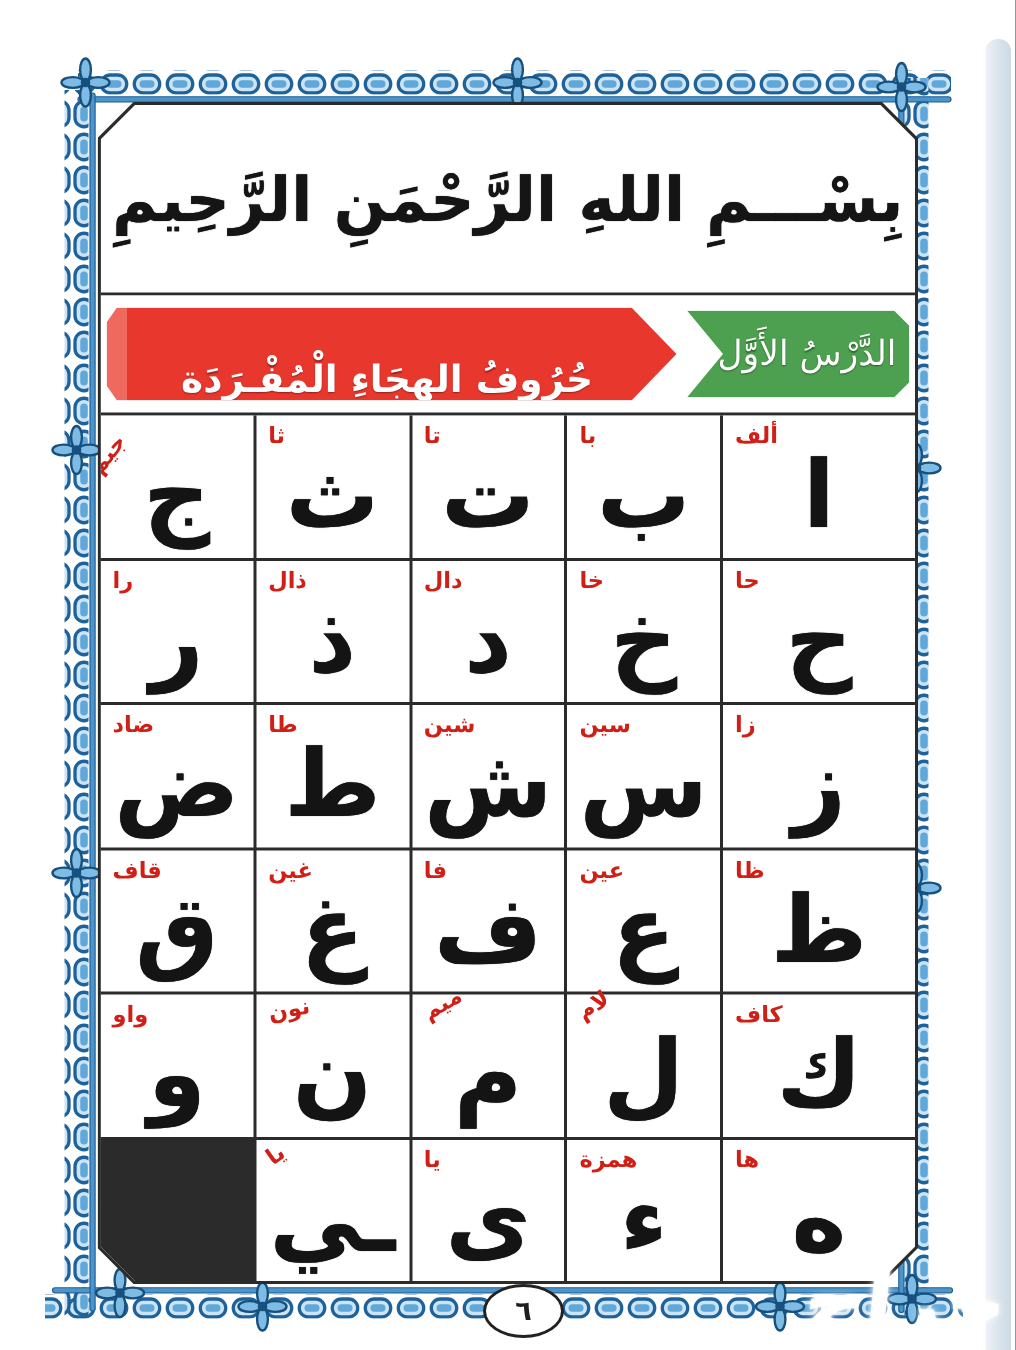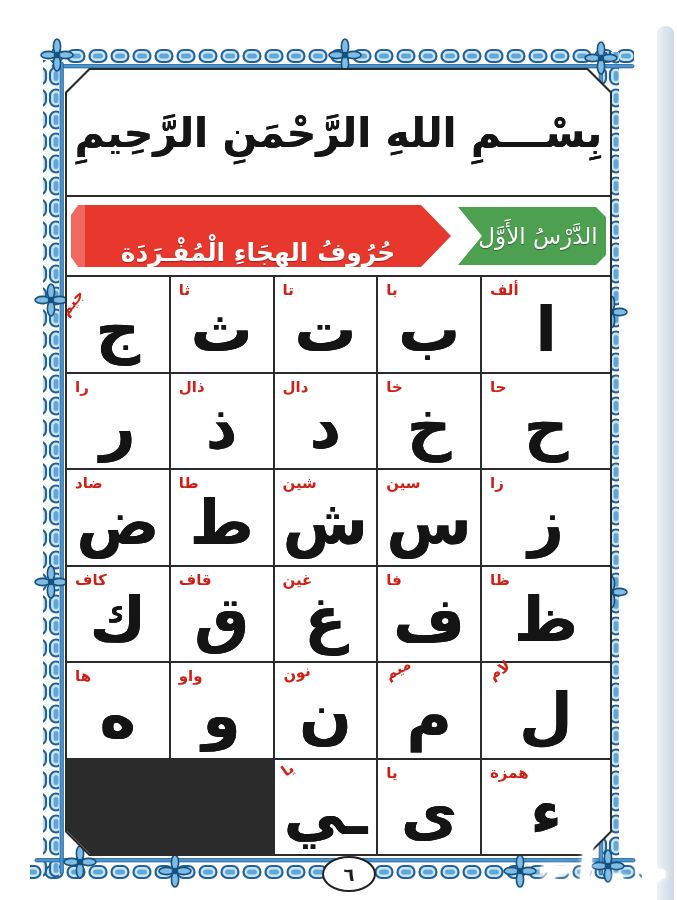--- a/index.html
+++ b/index.html
@@ -199,20 +199,24 @@
         <div class="cell">
           <span class="lbl">ضاد</span>
           <span class="glyph">ض</span>
         </div>
 
         <div class="cell">
           <span class="lbl">ظا</span>
           <span class="glyph">ظ</span>
         </div>
 
+        <div class="cell">
+          <span class="lbl">عين</span>
+          <span class="glyph">ع</span>
+        </div>
 
         <div class="cell">
           <span class="lbl">فا</span>
           <span class="glyph">ف</span>
         </div>
 
         <div class="cell">
           <span class="lbl">غين</span>
           <span class="glyph">غ</span>
         </div>

